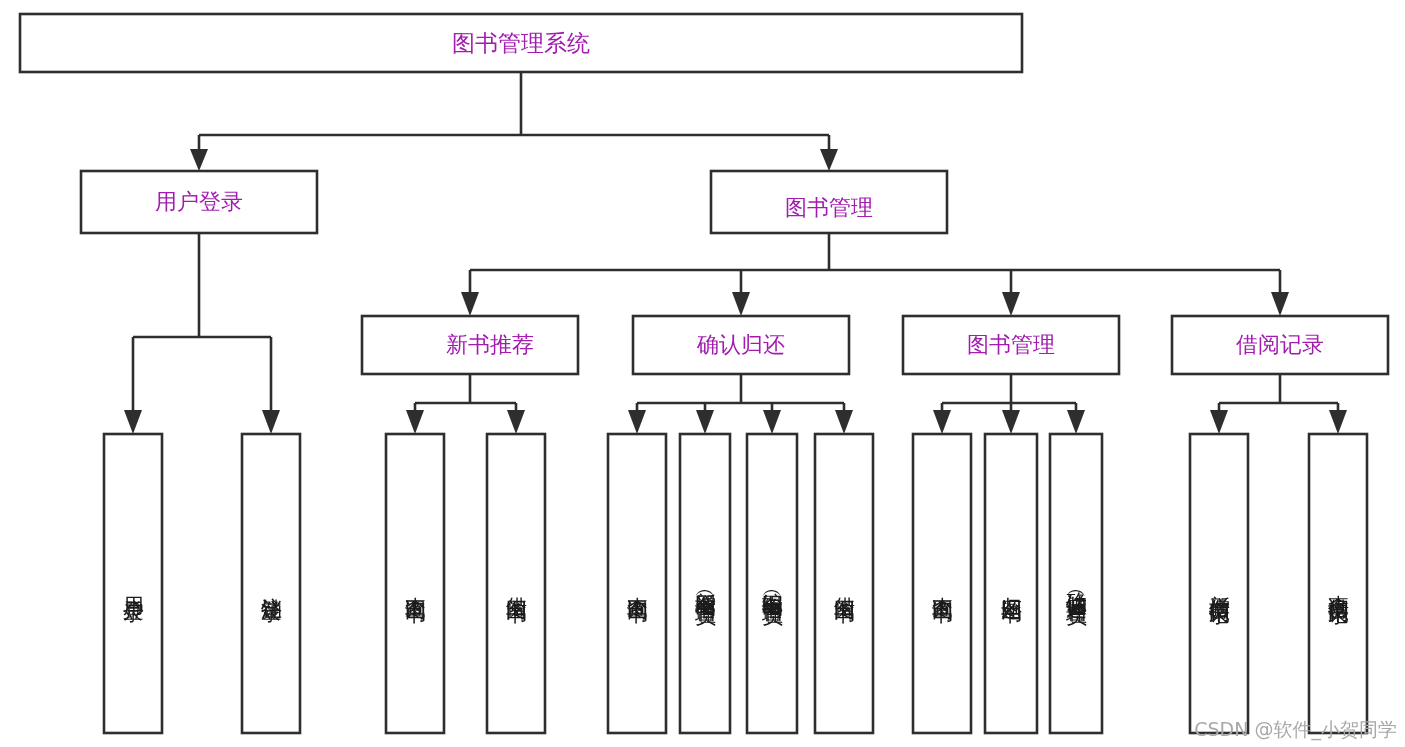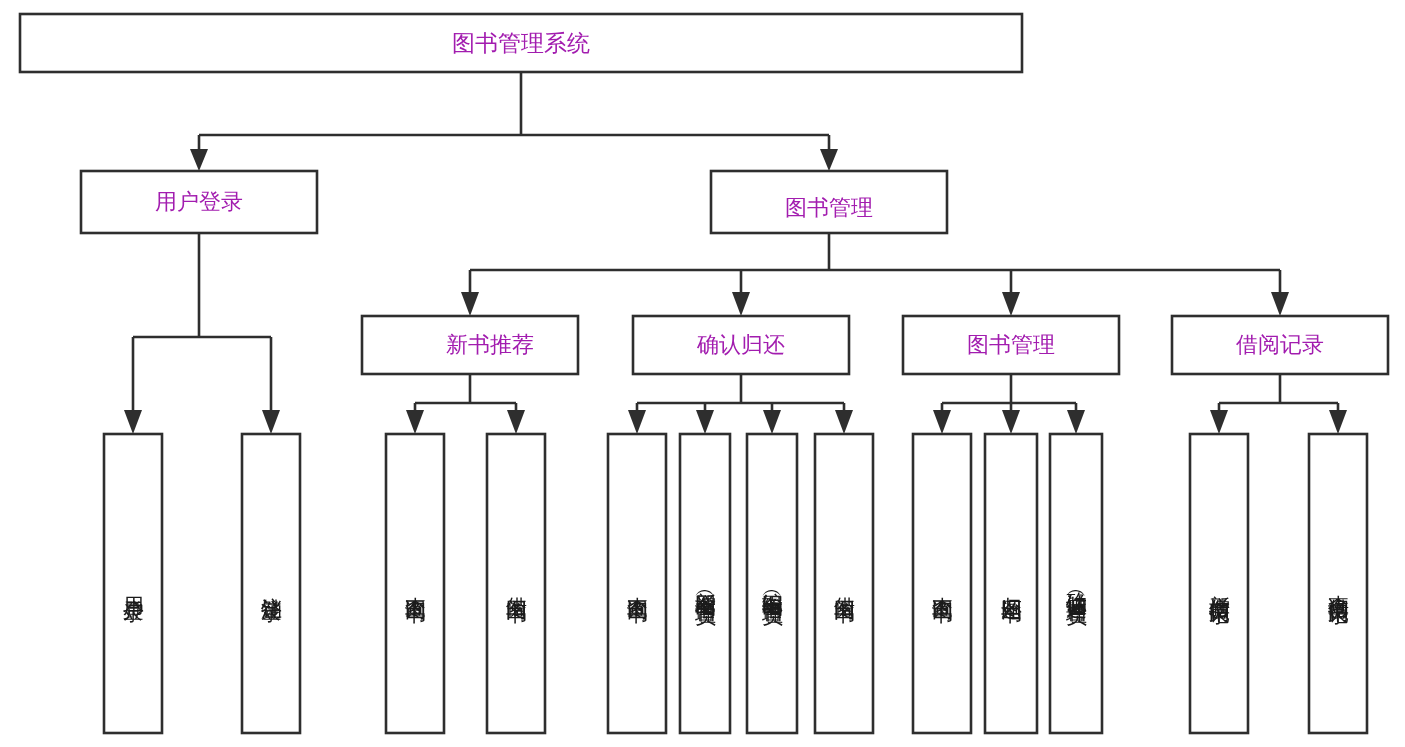--- a/index.html
+++ b/index.html
@@ -237,14 +237,15 @@
   <div class="vtext-wrap" style="left:1050px; top:434px; width:52px; height:299px;">
     <span class="vtext">确认归还（管理员）</span>
   </div>
   <div class="vtext-wrap" style="left:1190px; top:434px; width:58px; height:299px;">
     <span class="vtext">新增借阅记录</span>
   </div>
   <div class="vtext-wrap" style="left:1309px; top:434px; width:58px; height:299px;">
     <span class="vtext">查询借阅记录</span>
   </div>
 
+  <div id="watermark">CSDN @软件_小贺同学</div>
 
 </div>
 
 </body></html>

